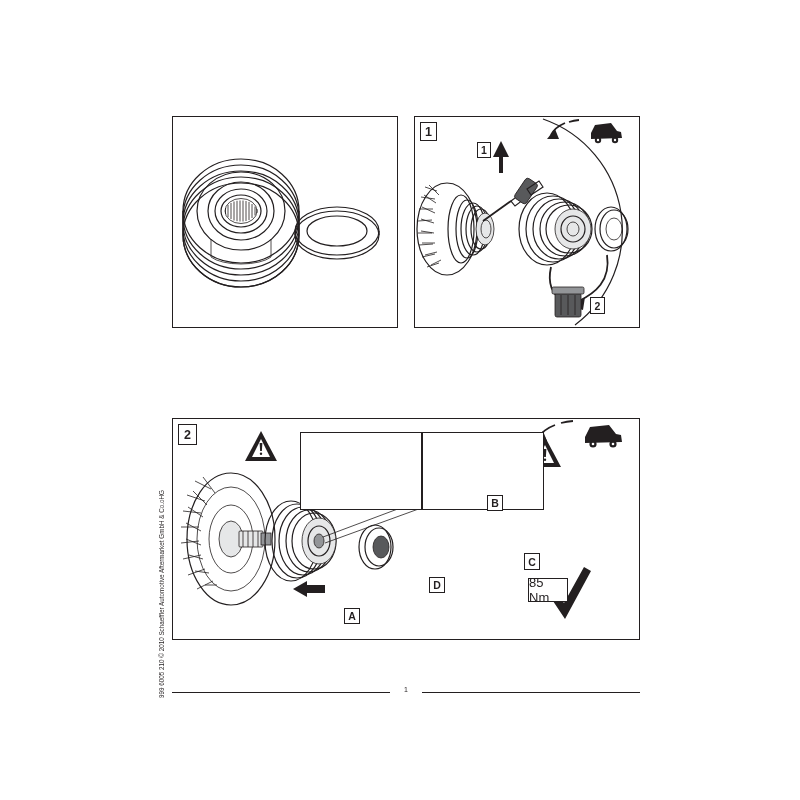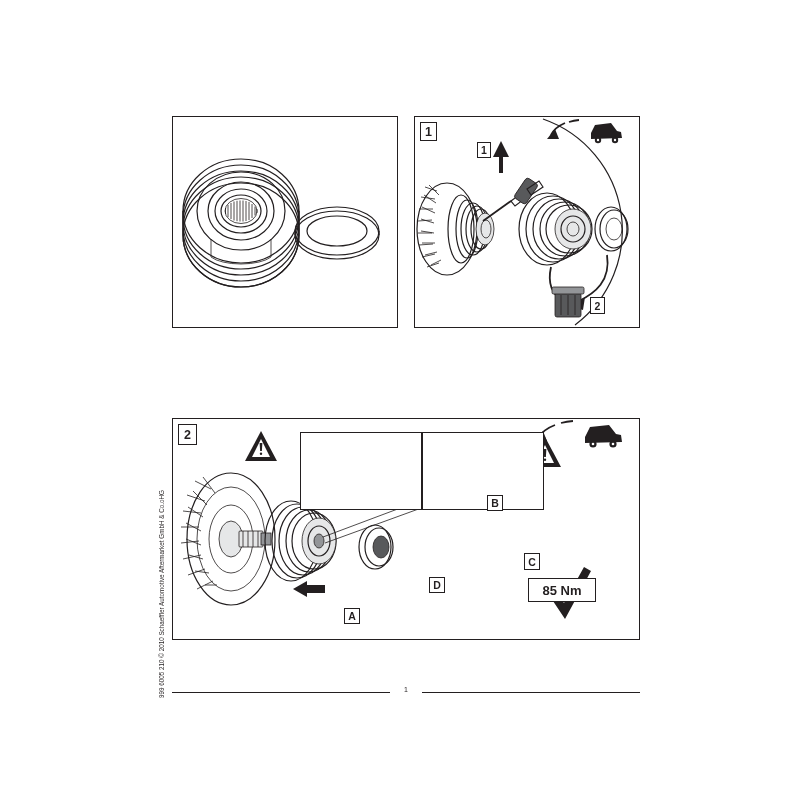--- a/index.html
+++ b/index.html
@@ -62,28 +62,28 @@
   #tag-screw  { left: 477px; top: 142px; width: 14px; height: 16px; }
   #tag-bin    { left: 590px; top: 297px; width: 15px; height: 17px; }
   #tag-A      { left: 344px; top: 608px; width: 16px; height: 16px; }
   #tag-B      { left: 487px; top: 495px; width: 16px; height: 16px; }
   #tag-C      { left: 524px; top: 553px; width: 16px; height: 17px; }
   #tag-D      { left: 429px; top: 577px; width: 16px; height: 16px; }
 
   .torque-box {
     position: absolute;
     left: 528px; top: 578px;
-    width: 68px; height: 24px;
+    width: 40px; height: 24px;
     border: 1.5px solid #231f20;
     background: #ffffff;
     display: flex;
     align-items: center;
     justify-content: center;
     font-size: 13px;
-    font-weight: bold;
+    font-weight: normal;
     color: #231f20;
     box-sizing: border-box;
   }
 
   .inner-frame {
     position: absolute;
     border: 1.3px solid #231f20;
     box-sizing: border-box;
     background: #fff;
   }

